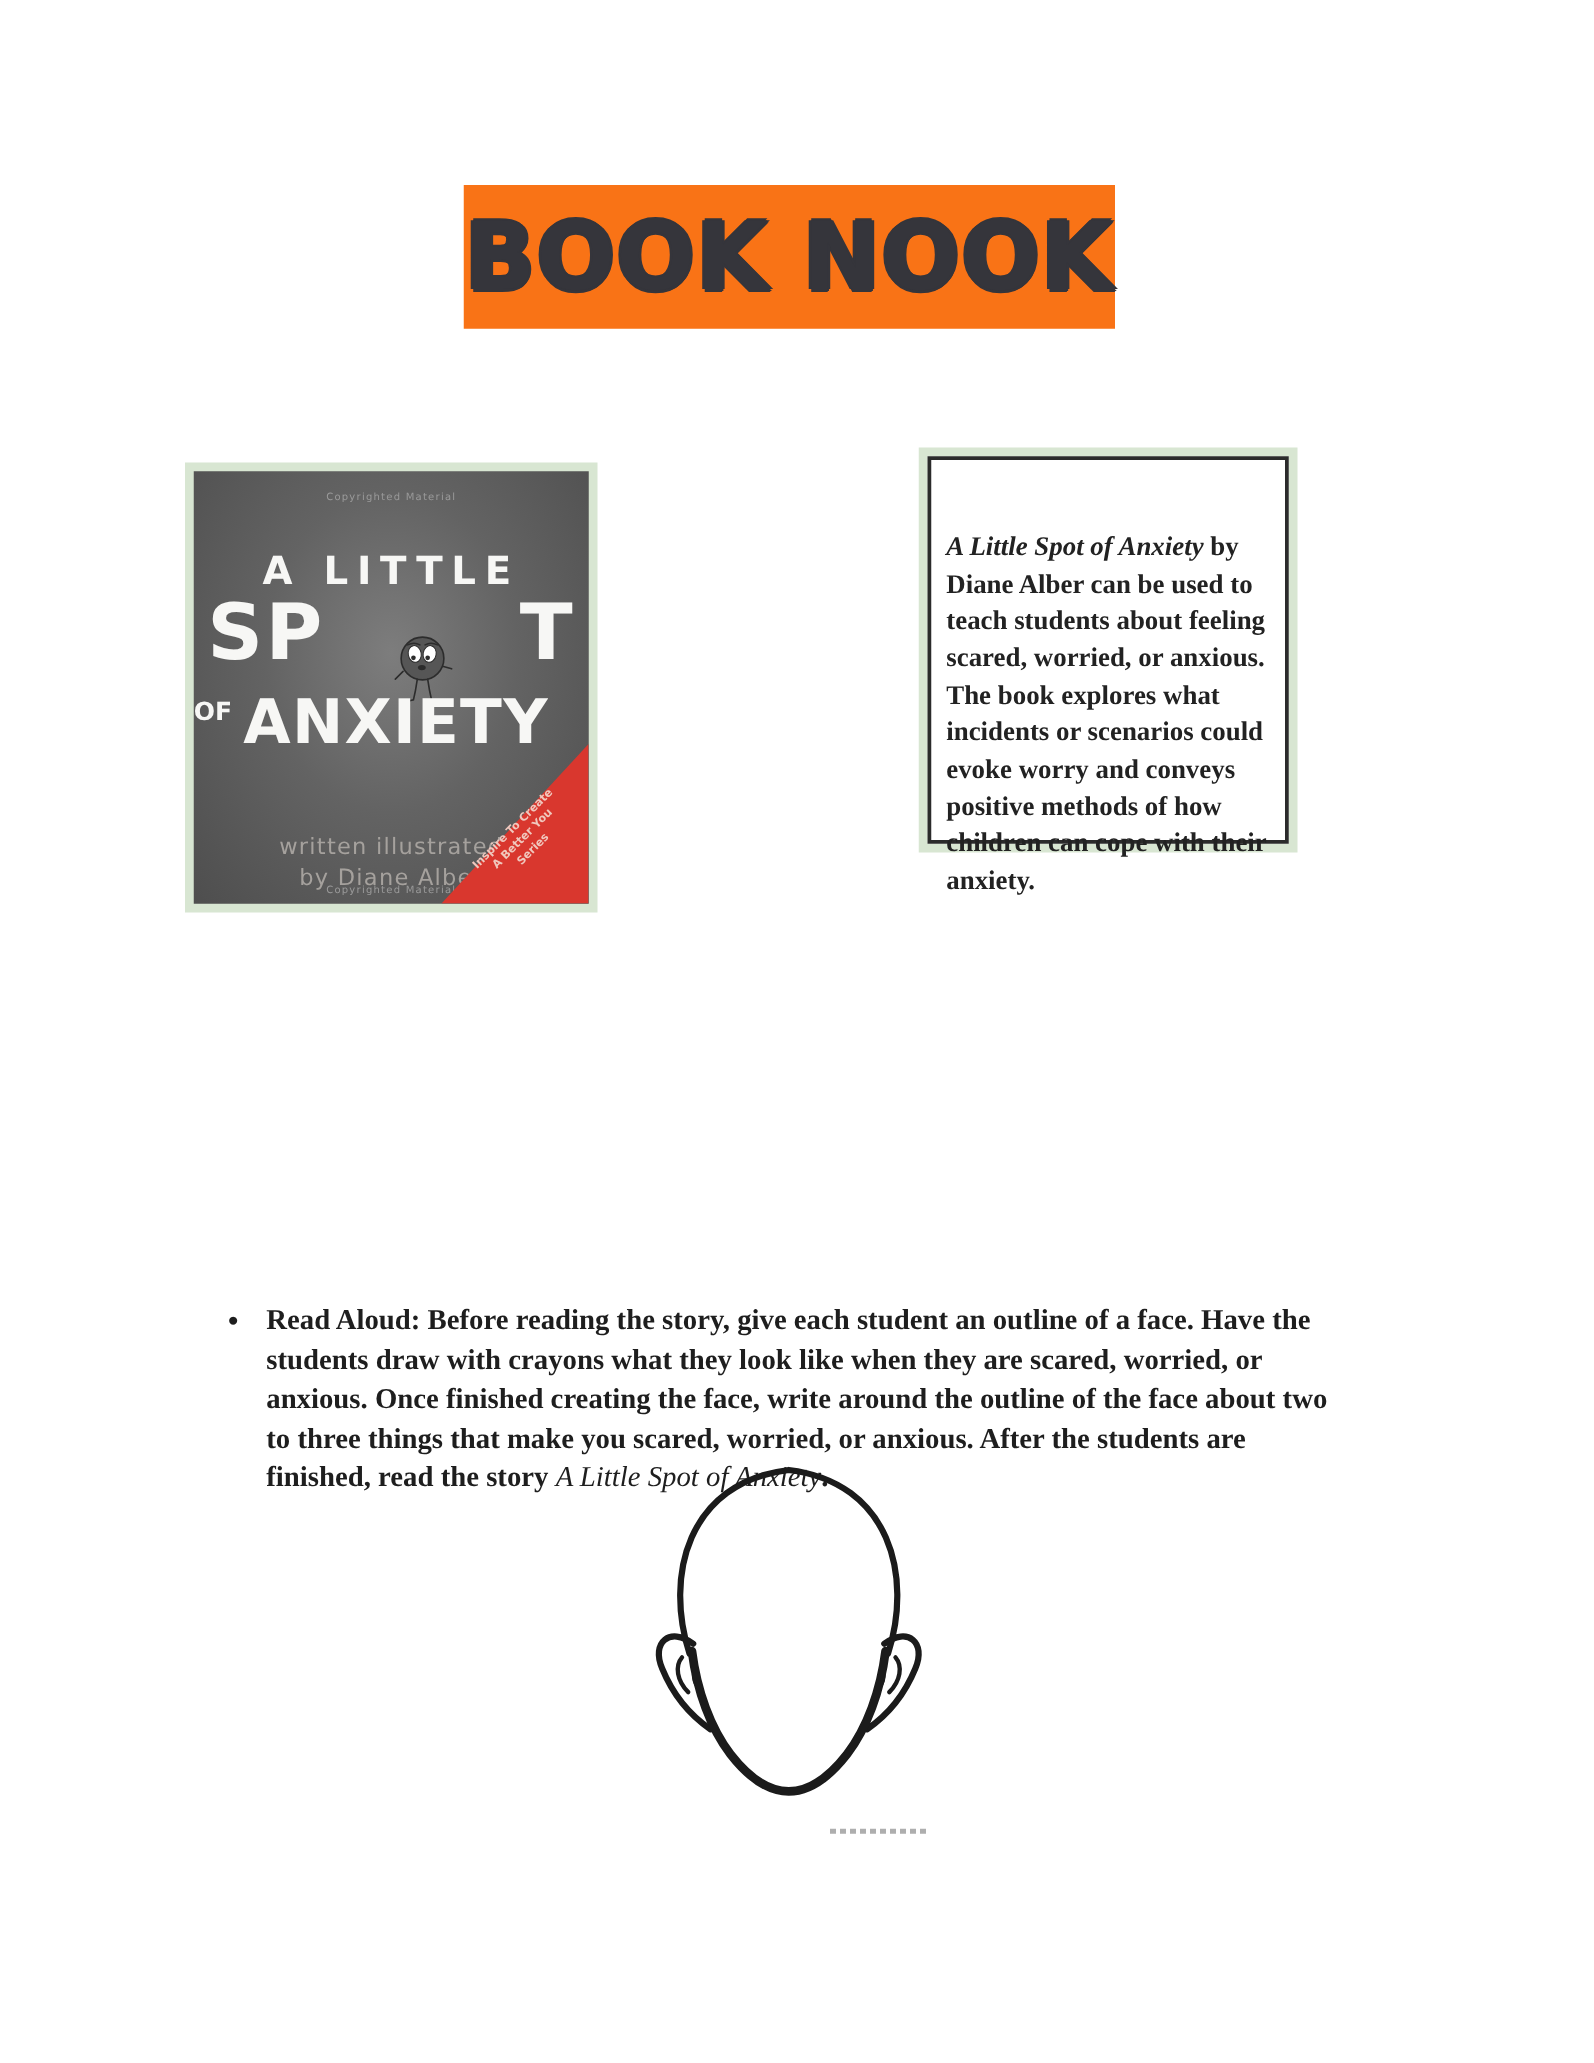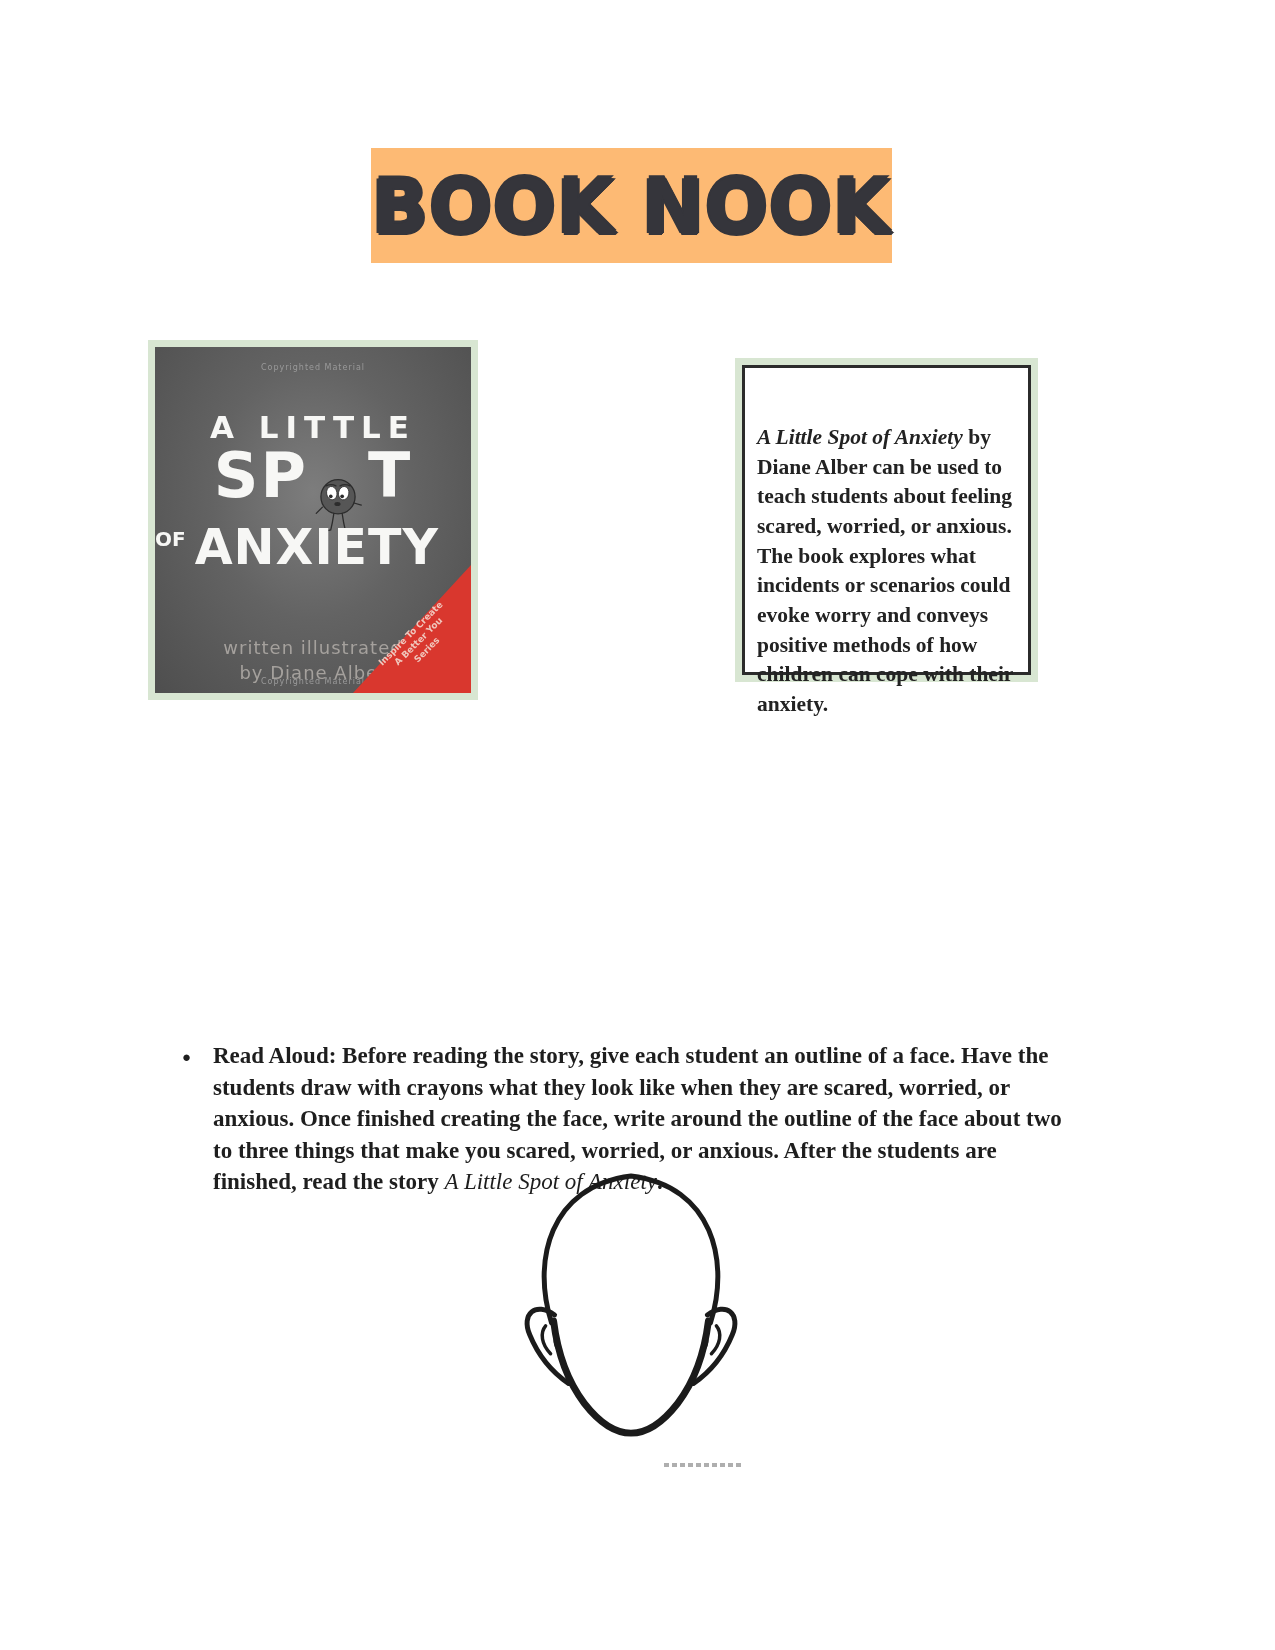--- a/index.html
+++ b/index.html
@@ -3,21 +3,21 @@
 <meta charset="utf-8">
 <style>
   html,body{margin:0;padding:0;background:#e9e9e9;}
   #page{
     position:relative;width:1275px;height:1650px;margin:0 auto;background:#ffffff;
     font-family:"Liberation Serif",serif;color:#1c1c1c;overflow:hidden;
   }
   
   .title-box{
     position:absolute;left:371px;top:148px;width:521px;height:115px;
-    background:#fdba74;display:flex;align-items:center;justify-content:center;
+    background:#f97316;display:flex;align-items:center;justify-content:center;
   }
   .title-text{
     font-family:"DejaVu Sans",sans-serif;font-weight:900;font-size:74px;
     color:#35353b;letter-spacing:1px;line-height:1;
     text-shadow:2px 0 #35353b,-2px 0 #35353b,0 2px #35353b,0 -2px #35353b,1px 1px #35353b;
     transform:scale(1,1.02);white-space:nowrap;
   }
   .subtitle-wrap{
     position:absolute;left:150px;top:266px;width:930px;text-align:center;
   }
@@ -27,30 +27,30 @@
     text-decoration:underline;text-decoration-thickness:3px;text-underline-offset:5px;
     transform:scale(0.99,1.12);transform-origin:center top;
   }
   
   .green-frame{position:absolute;background:#d8e6d2;padding:7px;box-sizing:border-box;}
   .inner-box{
     width:100%;height:100%;background:#ffffff;border:3px solid #2b2b2b;
     box-sizing:border-box;
   }
   
-  #cover-frame{left:148px;top:340px;width:330px;height:360px;}
+  #cover-frame{left:148px;top:370px;width:330px;height:360px;}
   .cover{
     position:relative;width:100%;height:100%;overflow:hidden;
     background:radial-gradient(ellipse at 50% 42%, #7d7d7d 0%, #636363 45%, #4e4e4e 100%);
     font-family:"DejaVu Sans",sans-serif;
   }
   .cv-line{position:absolute;left:0;right:0;text-align:center;}
   .cv-copy-top{top:16px;font-size:8px;color:#9a9a9a;letter-spacing:1px;}
   .cv-alittle{top:62px;font-size:31px;font-weight:900;color:#f7f7f5;letter-spacing:7px;}
-  .cv-spotrow{top:98px;display:flex;justify-content:center;align-items:flex-start;}
+  .cv-spotrow{top:98px;display:flex;justify-content:center;align-items:flex-start;gap:48px;}
   .cv-spotrow .big{font-size:62px;font-weight:900;color:#f7f7f5;line-height:1;letter-spacing:2px;}
   .cv-spot-svg{width:58px;height:112px;margin:2px 1px 0 1px;}
   .cv-ofanx{top:176px;display:flex;align-items:flex-start;}
   .cv-of{font-size:20px;font-weight:900;color:#f7f7f5;margin:4px 9px 0 0;}
   .cv-anx{font-size:49px;font-weight:900;color:#f7f7f5;line-height:1;letter-spacing:1px;}
   .cv-tag{top:240px;font-size:12px;font-weight:bold;color:#f2f2f0;letter-spacing:1px;}
   .cv-tag .hl{color:#6dbf4a;}
   .cv-author{top:288px;font-size:18px;color:#a5a19d;line-height:1.4;letter-spacing:1px;}
   .cv-copy-bot{top:330px;font-size:8px;color:#9a9a9a;letter-spacing:1px;}
   .cv-corner{

